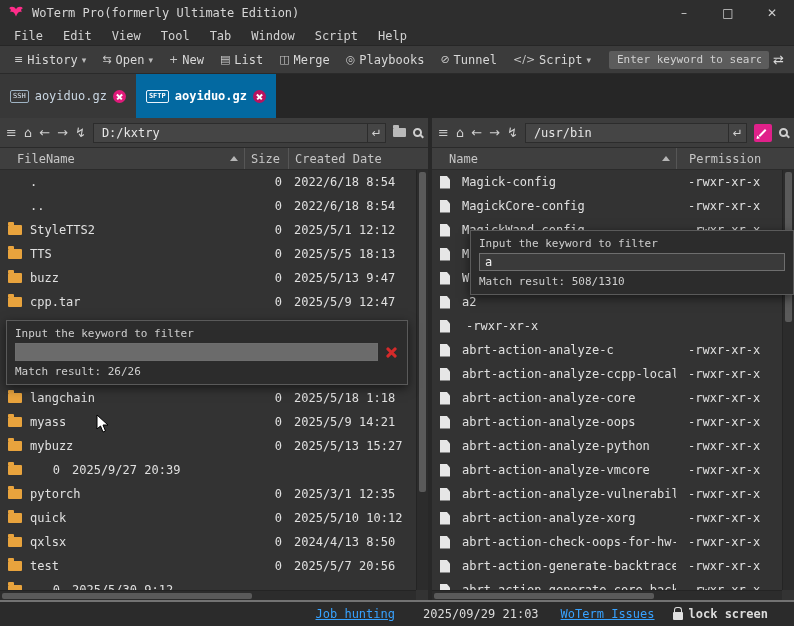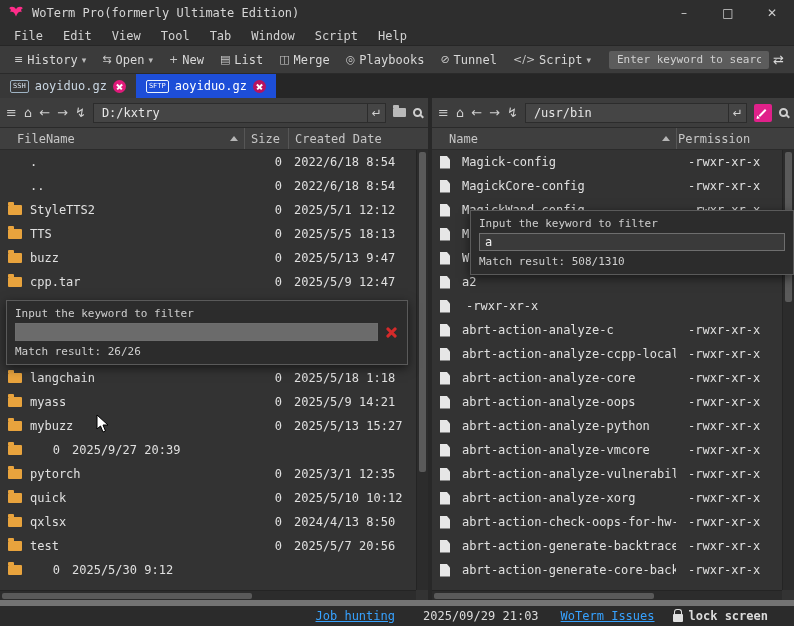--- a/index.html
+++ b/index.html
@@ -28,24 +28,24 @@
   .tbtn .icon { font-size:11px; color:#c9c9c9; }
   .tbtn .caret { font-size:9px; color:#bbb; }
   .tsearch { width:160px; height:18px; margin-left:8px; background:#5c5c5c; border:none;
              border-radius:2px; color:#eee; font-size:11px; padding:0 8px;
              font-family:"DejaVu Sans Mono", monospace; }
   .tsearch::placeholder { color:#d0d0d0; }
   .tright { margin-left:auto; display:flex; gap:14px; padding-right:6px; }
   .tright .icon { font-size:13px; color:#d8d8d8; }
 
   
-  .tabbar { height:24px; background:#262626; display:flex; align-items:stretch; flex:0 0 auto; }
+  .tabbar { height:44px; background:#262626; display:flex; align-items:stretch; flex:0 0 auto; }
   .tab { display:flex; align-items:center; gap:6px; padding:0 10px; font-size:12px; }
   .tab.inactive { background:#383838; color:#c9d6e2; }
-  .tab.active { background:#1d4ed8; color:#fff; }
+  .tab.active { background:#0369a1; color:#fff;font-weight:bold; }
   .badge { font-size:7px; line-height:9px; padding:1px 2px; border-radius:2px; }
   .tab.inactive .badge { border:1px solid #9fb3c3; color:#dbe6ef; }
   .tab.active .badge { border:1px solid #eaf4fd; color:#fff; }
   .tabclose { position:relative; width:13px; height:13px; border-radius:50%; flex:0 0 auto; }
   .tab.inactive .tabclose { background:#e01a7a; }
   .tab.active .tabclose { background:#b8135f; }
   .tabclose::before, .tabclose::after { content:""; position:absolute; left:3px; top:6px;
       width:7px; height:1.5px; background:#fff; }
   .tabclose::before { transform:rotate(45deg); }
   .tabclose::after { transform:rotate(-45deg); }
@@ -80,21 +80,21 @@
             background:#b9b9b9; border-radius:1px 1px 0 0; }
 
   
   .thead { height:22px; background:#3f3f3f; border-bottom:1px solid #2b2b2b;
            display:flex; align-items:center; font-size:12px; color:#c6c6c6; flex:0 0 auto; }
   .hcell { display:flex; align-items:center; height:100%; padding:0 6px; }
   .hcell + .hcell { border-left:1px solid #565656; }
   .hname { flex:1; min-width:0; padding-left:17px; }
   .hsize { width:44px; flex:0 0 auto; }
   .hdate { width:128px; flex:0 0 auto; }
-  .hperm { width:106px; flex:0 0 auto; padding-left:1px; }
+  .hperm { width:106px; flex:0 0 auto; padding-left:12px; }
   .hpad  { width:12px; flex:0 0 auto; border-left:none !important; }
   .sort-up { width:0; height:0; margin-left:auto; border-left:4px solid transparent;
              border-right:4px solid transparent; border-bottom:5px solid #b5b5b5; }
 
   
   .list { position:relative; flex:1 1 auto; overflow:hidden; }
   .rows { position:absolute; left:0; top:0; right:12px; }
   .row { height:24px; display:flex; align-items:center; font-size:12px; color:#e0e0e0; }
   .fico { width:22px; flex:0 0 auto; display:flex; justify-content:flex-start; padding-left:8px; }
   .folder { position:relative; width:14px; height:10px; background:#e8a33d; border-radius:1px; }
@@ -127,21 +127,21 @@
   .popup .match { font-size:11px; color:#cfcfcf; padding:4px 8px 6px; }
   .popup.leftpop { left:6px; top:202px; width:402px; }
   .popup.rightpop { left:470px; top:112px; right:0; }
   .xclear { position:relative; width:15px; height:15px; flex:0 0 auto; }
   .xclear::before, .xclear::after { content:""; position:absolute; left:1px; top:6px;
       width:13px; height:3px; background:#d42a2a; border-radius:1px; }
   .xclear::before { transform:rotate(45deg); }
   .xclear::after { transform:rotate(-45deg); }
 
   
-  .statusbar { height:26px; background:#2b2b2b; border-top:6px solid #737373;
+  .statusbar { height:26px; background:#2b2b2b; border-top:2px solid #737373;
                display:flex; align-items:center; font-size:12px; flex:0 0 auto; }
   .sspacer { flex:1; }
   .slink { color:#37a2ff; text-decoration:underline; }
   .sdate { color:#dcdcdc; margin-left:28px; }
   .sissues { margin-left:22px; }
   .slockwrap { display:flex; align-items:center; gap:6px; margin-left:18px; margin-right:26px; }
   .locksym { position:relative; width:10px; height:8px; background:#e0e0e0; border-radius:1px;
              margin-top:4px; }
   .locksym::before { content:""; position:absolute; top:-5px; left:1px; width:6px; height:5px;
              border:1.5px solid #e0e0e0; border-bottom:none; border-radius:3px 3px 0 0; }

